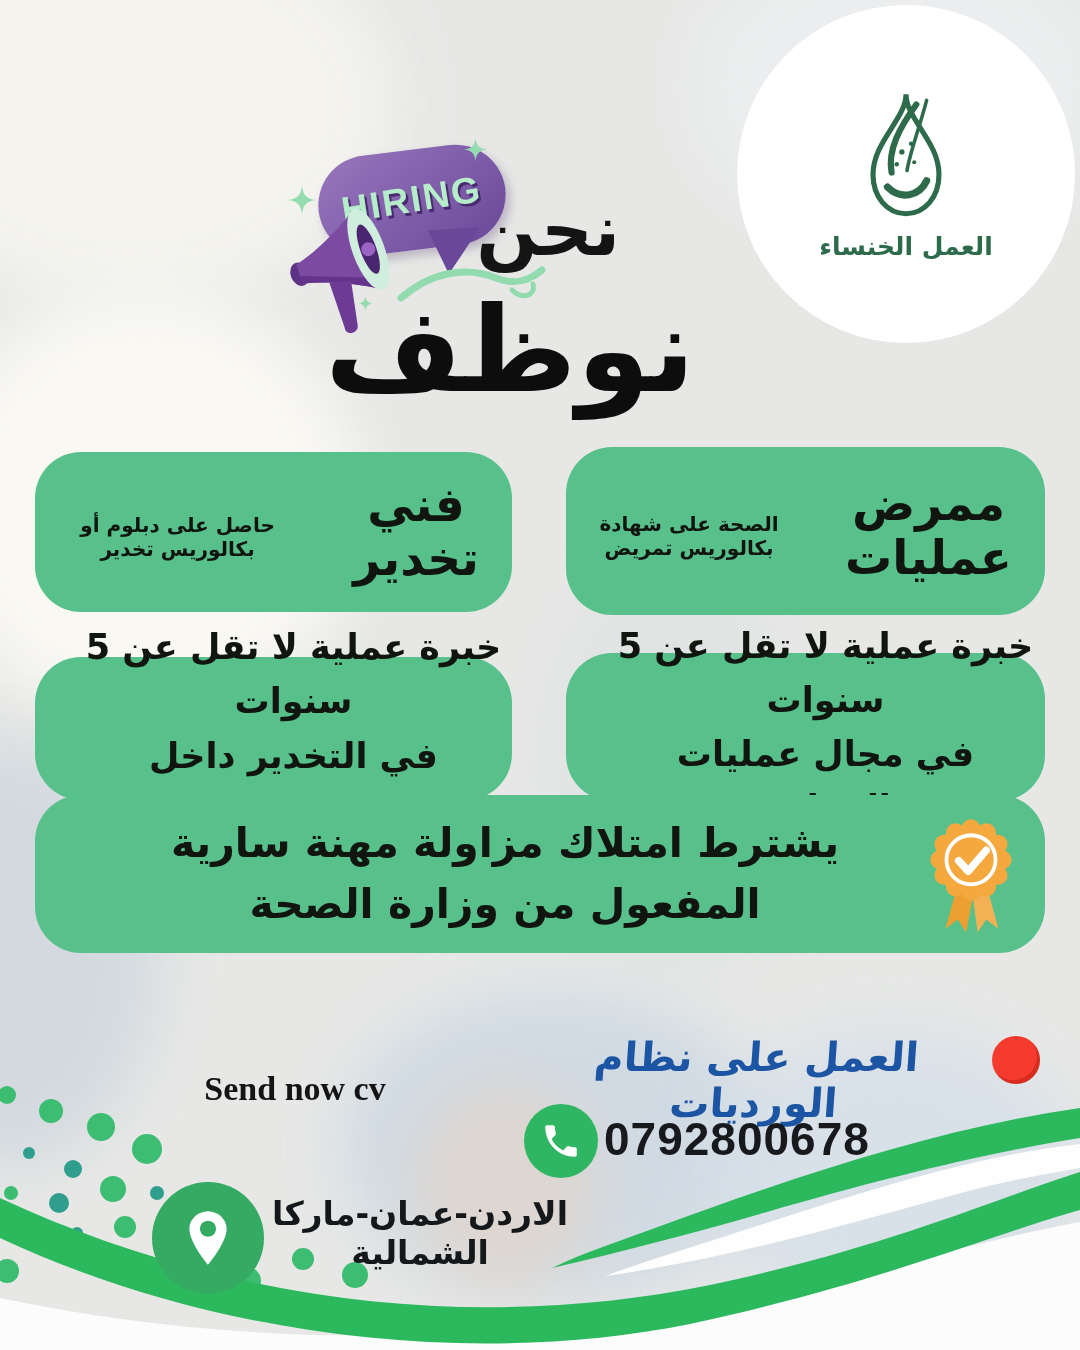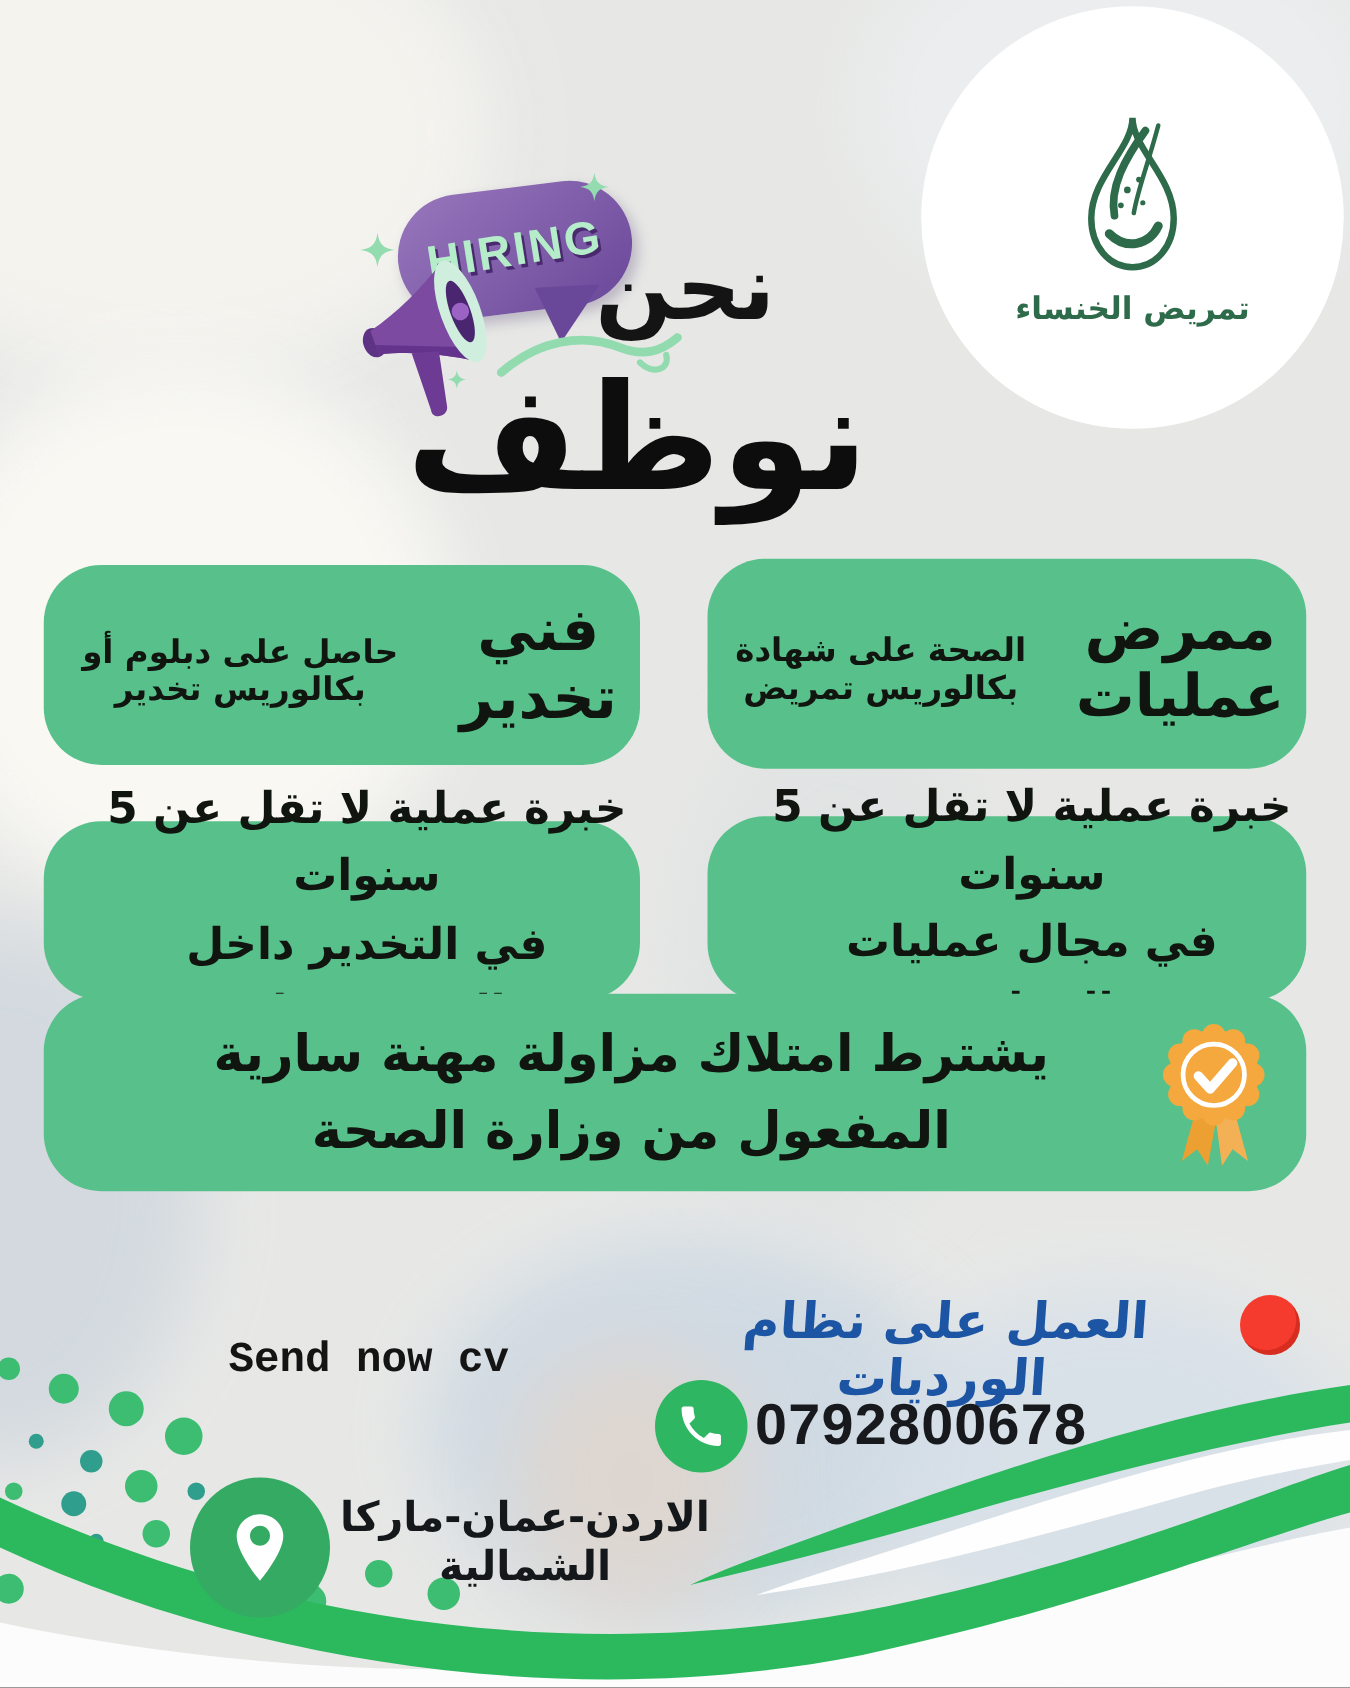--- a/index.html
+++ b/index.html
@@ -62,36 +62,36 @@
     position:absolute;background:#58c18b;border-radius:46px;color:#10150f;
     display:flex;flex-direction:row;align-items:center;justify-content:center;
     direction:rtl;text-align:center;
   }
   .job-left  {left:35px; top:452px;width:477px;height:160px;}
   .job-right {left:566px;top:447px;width:479px;height:168px;}
   .exp-left  {left:35px; top:657px;width:477px;height:143px;}
   .exp-right {left:566px;top:653px;width:479px;height:148px;}
   .license   {left:35px; top:795px;width:1010px;height:158px;padding:0 95px 0 25px;box-sizing:border-box;}
   .job-title{font-size:47px;font-weight:800;line-height:1.15;}
-  .job-sub{font-size:26px;font-weight:700;margin-top:10px;}
+  .job-sub{font-size:20px;font-weight:700;margin-top:10px;}
   .exp-text{font-size:35px;font-weight:800;line-height:1.55;white-space:pre-line;margin-left:40px;}
   .license-text{font-size:41px;font-weight:800;line-height:1.5;white-space:pre-line;}
   .badge{position:absolute;right:22px;top:10px;width:104px;height:138px;}
 
   
   .red-dot{position:absolute;left:992px;top:1036px;width:48px;height:48px;border-radius:50%;
     background:#f53b2e;box-shadow:inset -3px -4px 0 rgba(160,20,10,.35);}
   .shift-text{
     position:absolute;left:540px;top:1034px;width:430px;text-align:center;
     font-size:40px;font-weight:800;color:#1d55a5;direction:rtl;transform:skewX(-4deg);
   }
 
   
   .cta{position:absolute;left:85px;top:1070px;width:420px;text-align:center;
-    font-family:Liberation Mono, monospace;font-size:34px;font-weight:700;color:#141414;}
+    font-family:Liberation Serif, serif;font-size:34px;font-weight:700;color:#141414;}
   .email{position:absolute;left:62px;top:1104px;width:460px;text-align:center;
     font-family:"Liberation Sans",sans-serif;font-size:38px;font-weight:700;color:#141414;}
   .phone-badge{position:absolute;left:524px;top:1104px;width:74px;height:74px;border-radius:50%;
     background:#2fb662;display:flex;align-items:center;justify-content:center;}
   .phone-num{position:absolute;left:604px;top:1112px;width:260px;
     font-family:"Liberation Sans",sans-serif;font-size:46px;font-weight:700;color:#17191c;letter-spacing:1px;}
 
   
   .pin-badge{position:absolute;left:152px;top:1182px;width:112px;height:112px;border-radius:50%;
     background:#35aa63;display:flex;align-items:center;justify-content:center;}
@@ -138,21 +138,21 @@
     <svg width="104" height="134" viewBox="0 0 100 130">
       <path d="M50,6 C50,30 18,52 18,84 C18,106 32,122 50,122 C68,122 82,106 82,84 C82,52 50,30 50,6 Z" fill="none" stroke="#2e6b4a" stroke-width="5"></path>
       <path d="M60,16 C44,38 32,60 36,82" fill="none" stroke="#2e6b4a" stroke-width="6" stroke-linecap="round"></path>
       <path d="M70,12 C62,42 54,62 51,80" fill="none" stroke="#2e6b4a" stroke-width="3.5" stroke-linecap="round"></path>
       <path d="M32,96 C45,109 63,105 70,90" fill="none" stroke="#2e6b4a" stroke-width="7" stroke-linecap="round"></path>
       <circle cx="46" cy="62" r="2.6" fill="#2e6b4a"></circle>
       <circle cx="55" cy="54" r="2.2" fill="#2e6b4a"></circle>
       <circle cx="41" cy="74" r="2.2" fill="#2e6b4a"></circle>
       <circle cx="58" cy="72" r="2" fill="#2e6b4a"></circle>
     </svg>
-    <div class="logo-name">تمريض الخنساء</div>
+    <div class="logo-name">العمل الخنساء</div>
   </div>
 
   <div class="bubble">
     <span class="bubble-text">HIRING</span>
   </div>
   <svg class="megaphone" viewBox="0 0 140 150">
     <g transform="rotate(-20 70 70)">
       <ellipse cx="30" cy="62" rx="9" ry="12" fill="#5e3284"></ellipse>
       <path d="M30,52 C55,46 80,34 102,20 L102,104 C80,90 55,78 30,72 Z" fill="#7c4aa0"></path>
       <path d="M30,64 L102,92 L102,104 C80,90 55,78 30,72 Z" fill="#64348c"></path>

